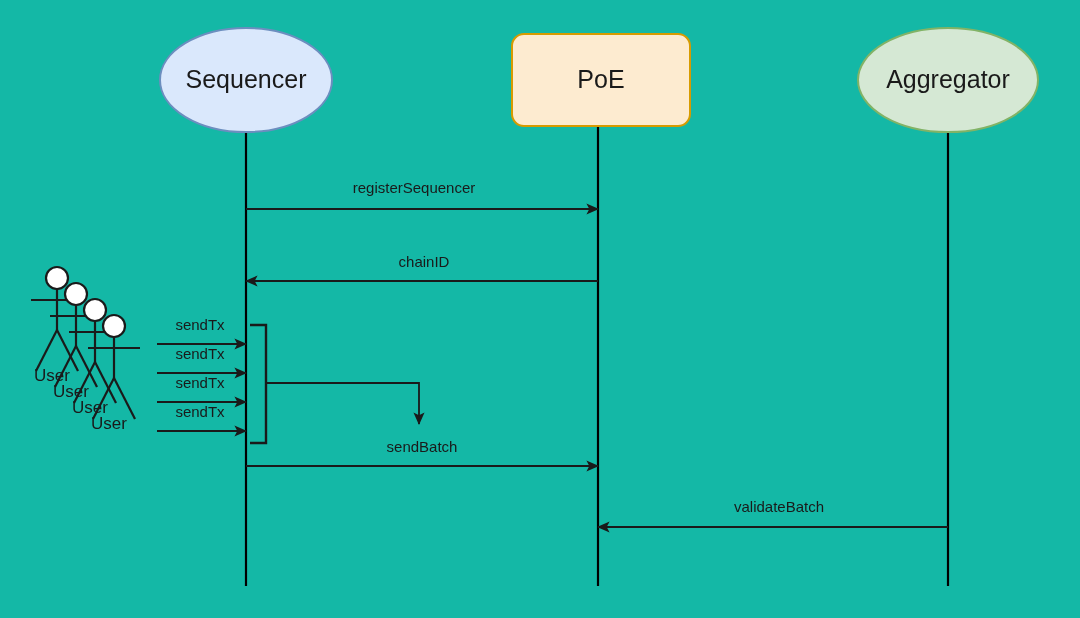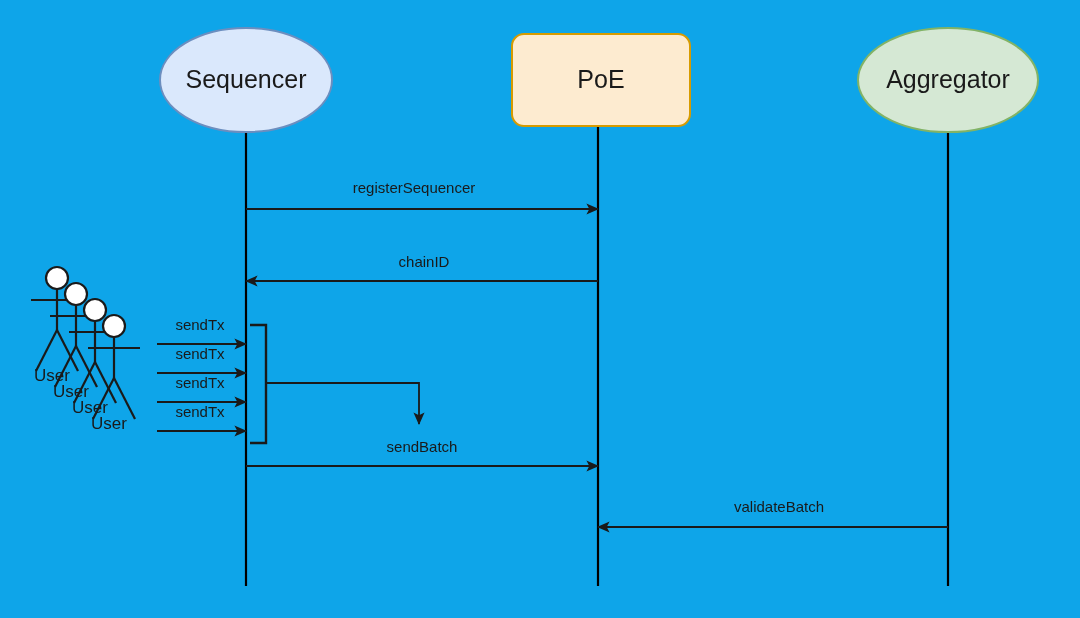--- a/index.html
+++ b/index.html
@@ -7,21 +7,21 @@
     padding: 0;
     background: #ffffff;
   }
   body {
     font-family: "Liberation Sans", sans-serif;
   }
   #canvas {
     position: relative;
     width: 1080px;
     height: 618px;
-    background: #0ea5e9;
+    background: #14b8a6;
     overflow: hidden;
   }
   svg.diagram {
     position: absolute;
     left: 0;
     top: 0;
     width: 1080px;
     height: 618px;
   }
   .node-label {

